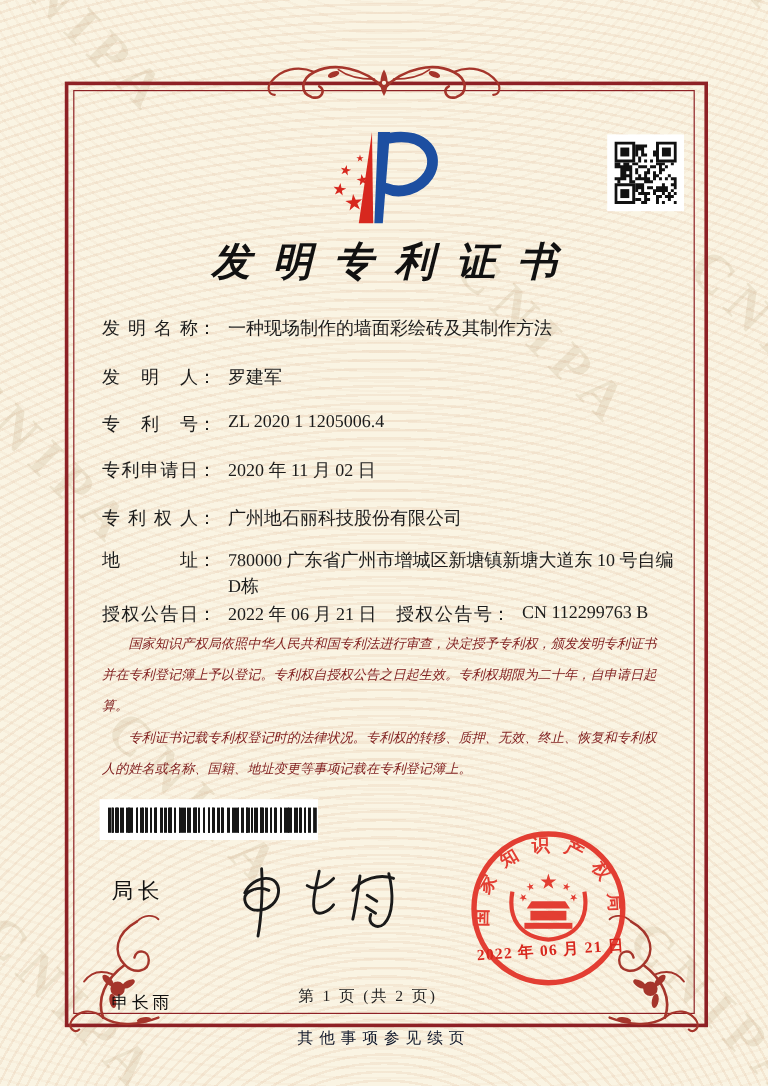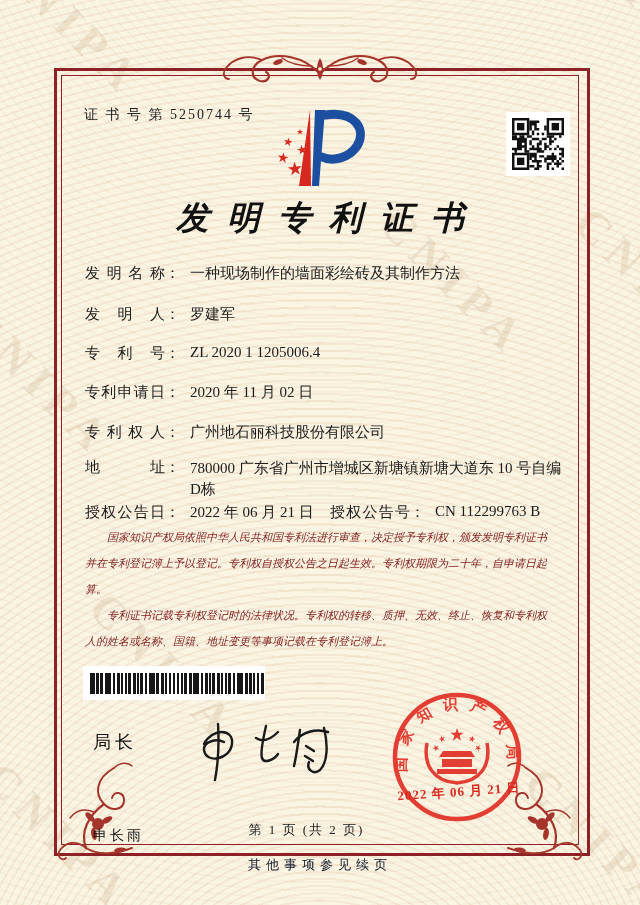--- a/index.html
+++ b/index.html
@@ -117,21 +117,20 @@
     </g>
     <g fill="#a5352b">
       <circle cx="62" cy="64" r="6"></circle>
       <ellipse cx="54" cy="57" rx="6" ry="2.8" transform="rotate(45 54 57)"></ellipse>
       <ellipse cx="71" cy="60" rx="6" ry="2.8" transform="rotate(-30 71 60)"></ellipse>
       <ellipse cx="58" cy="74" rx="6" ry="2.8" transform="rotate(80 58 74)"></ellipse>
       <ellipse cx="84" cy="90" rx="6" ry="2.4" transform="rotate(-8 84 90)"></ellipse>
     </g>
   </svg>
 
-  <div class="abs" id="cert-no">证 书 号 第 5250744 号</div>
 
   <svg class="abs" style="left:253px;top:106px;" width="120" height="88" viewBox="0 0 120 88">
     <defs>
       <path id="star" d="M0,-1 L0.2245,-0.309 0.951,-0.309 0.363,0.118 0.588,0.809 0,0.382 -0.588,0.809 -0.363,0.118 -0.951,-0.309 -0.2245,-0.309 Z"></path>
     </defs>
     <g fill="#d7281f">
       <use href="#star" transform="translate(47,26) scale(3.2)"></use>
       <use href="#star" transform="translate(35,36) scale(4.6) rotate(12)"></use>
       <use href="#star" transform="translate(49,44) scale(5) rotate(-10)"></use>
       <use href="#star" transform="translate(30,52) scale(5.6) rotate(8)"></use>

